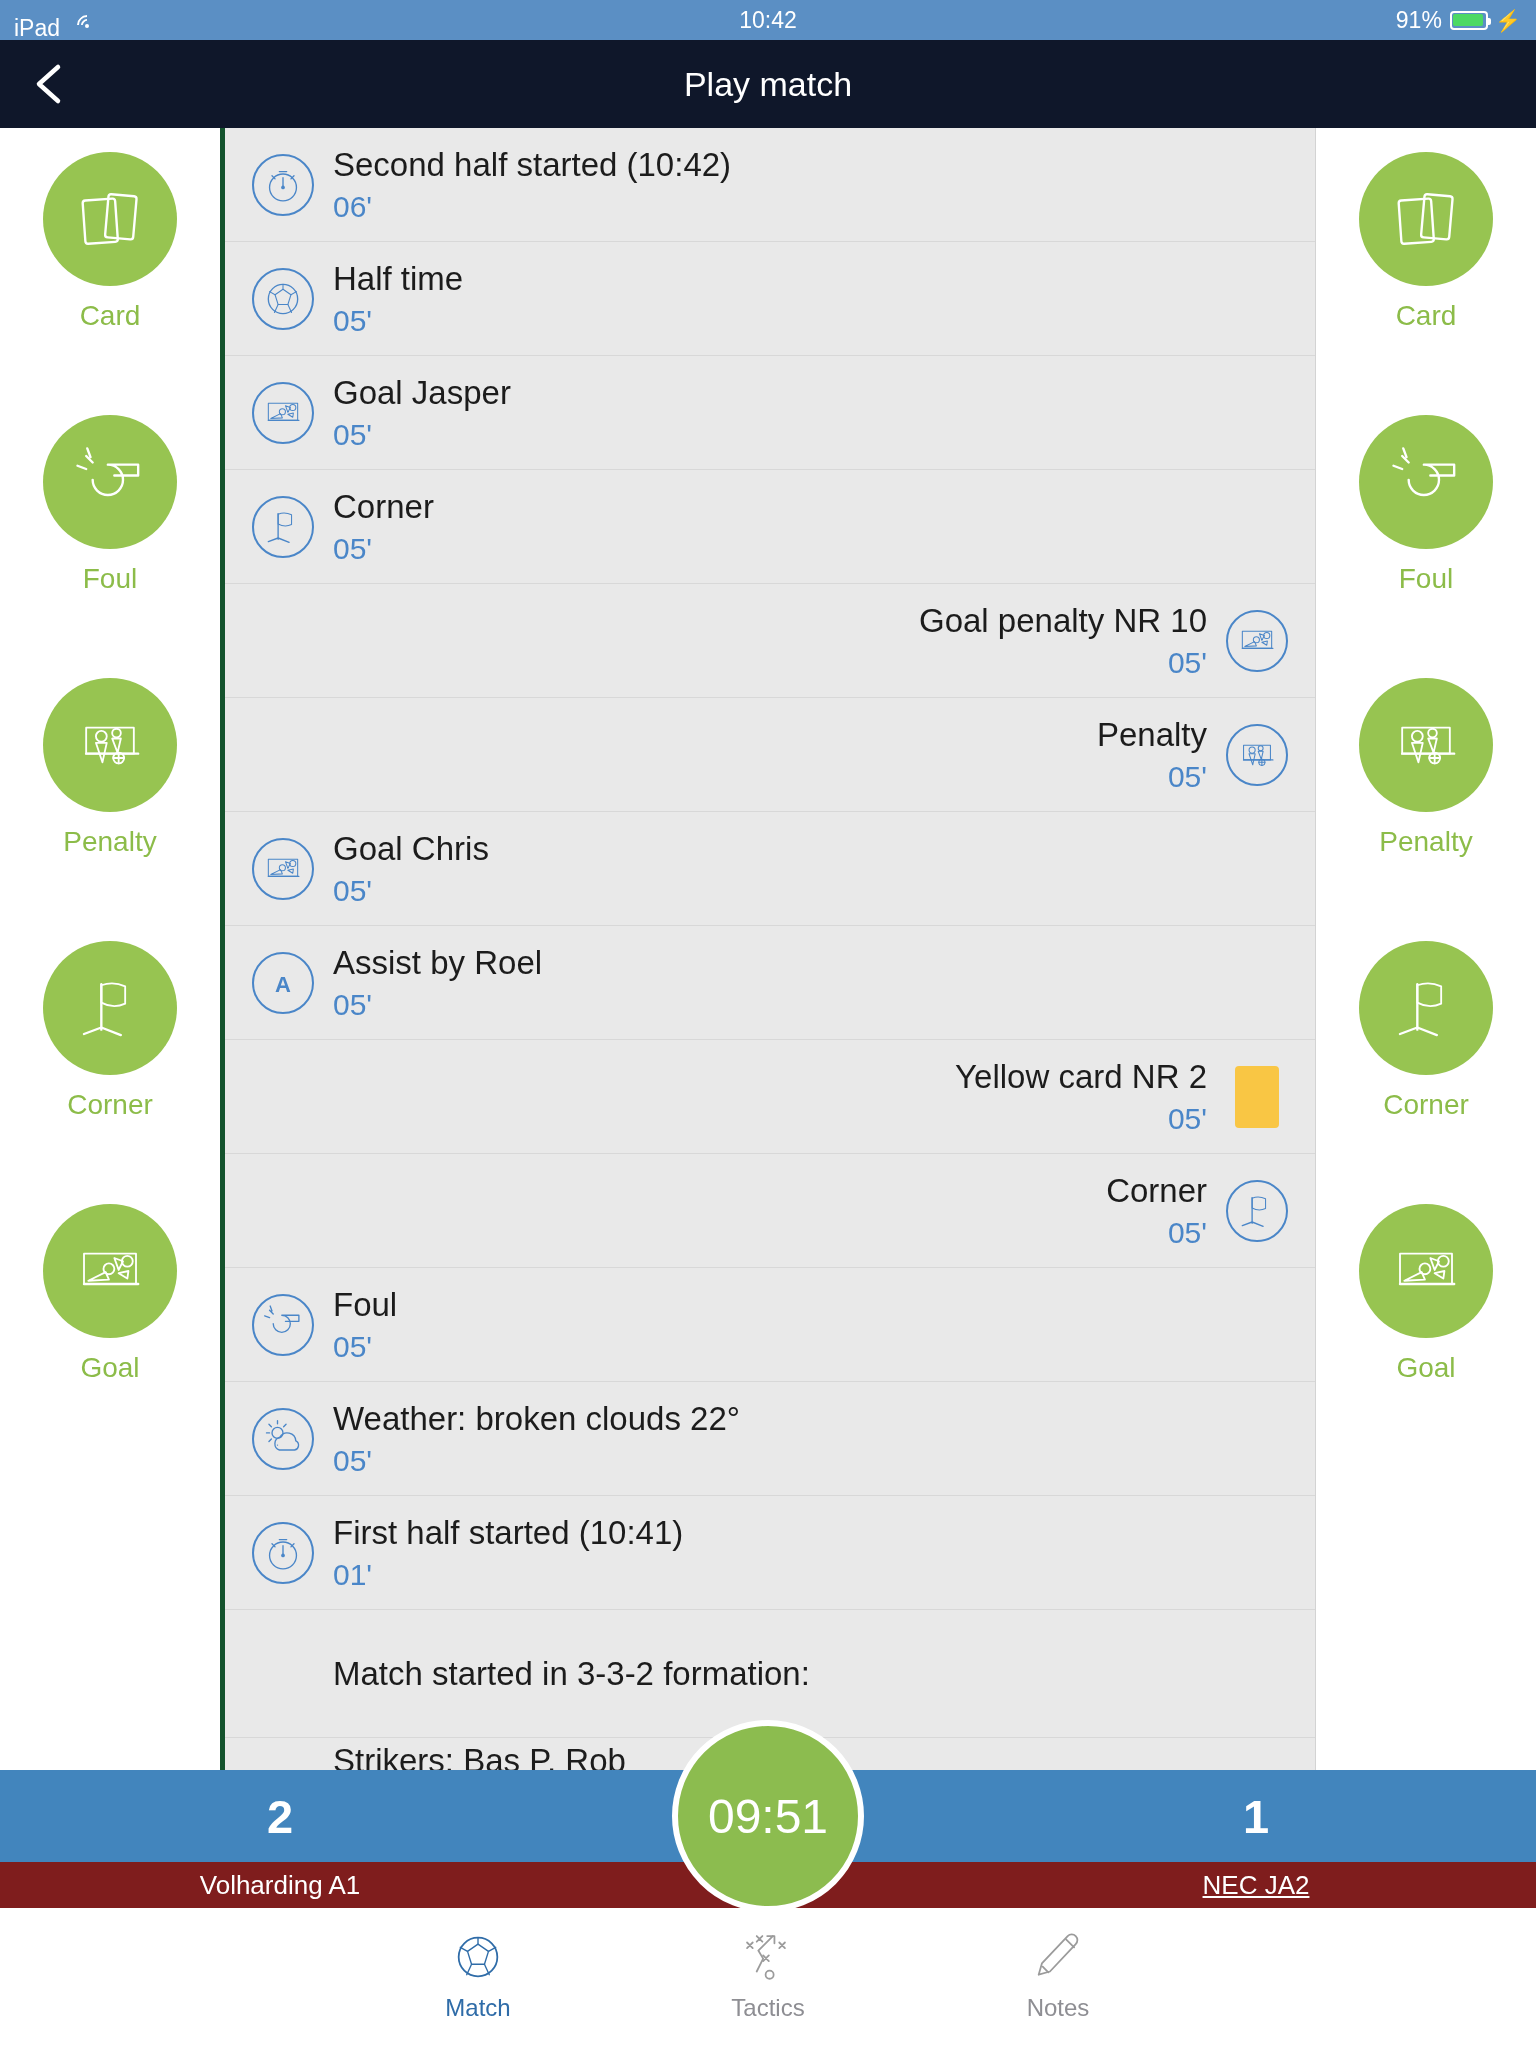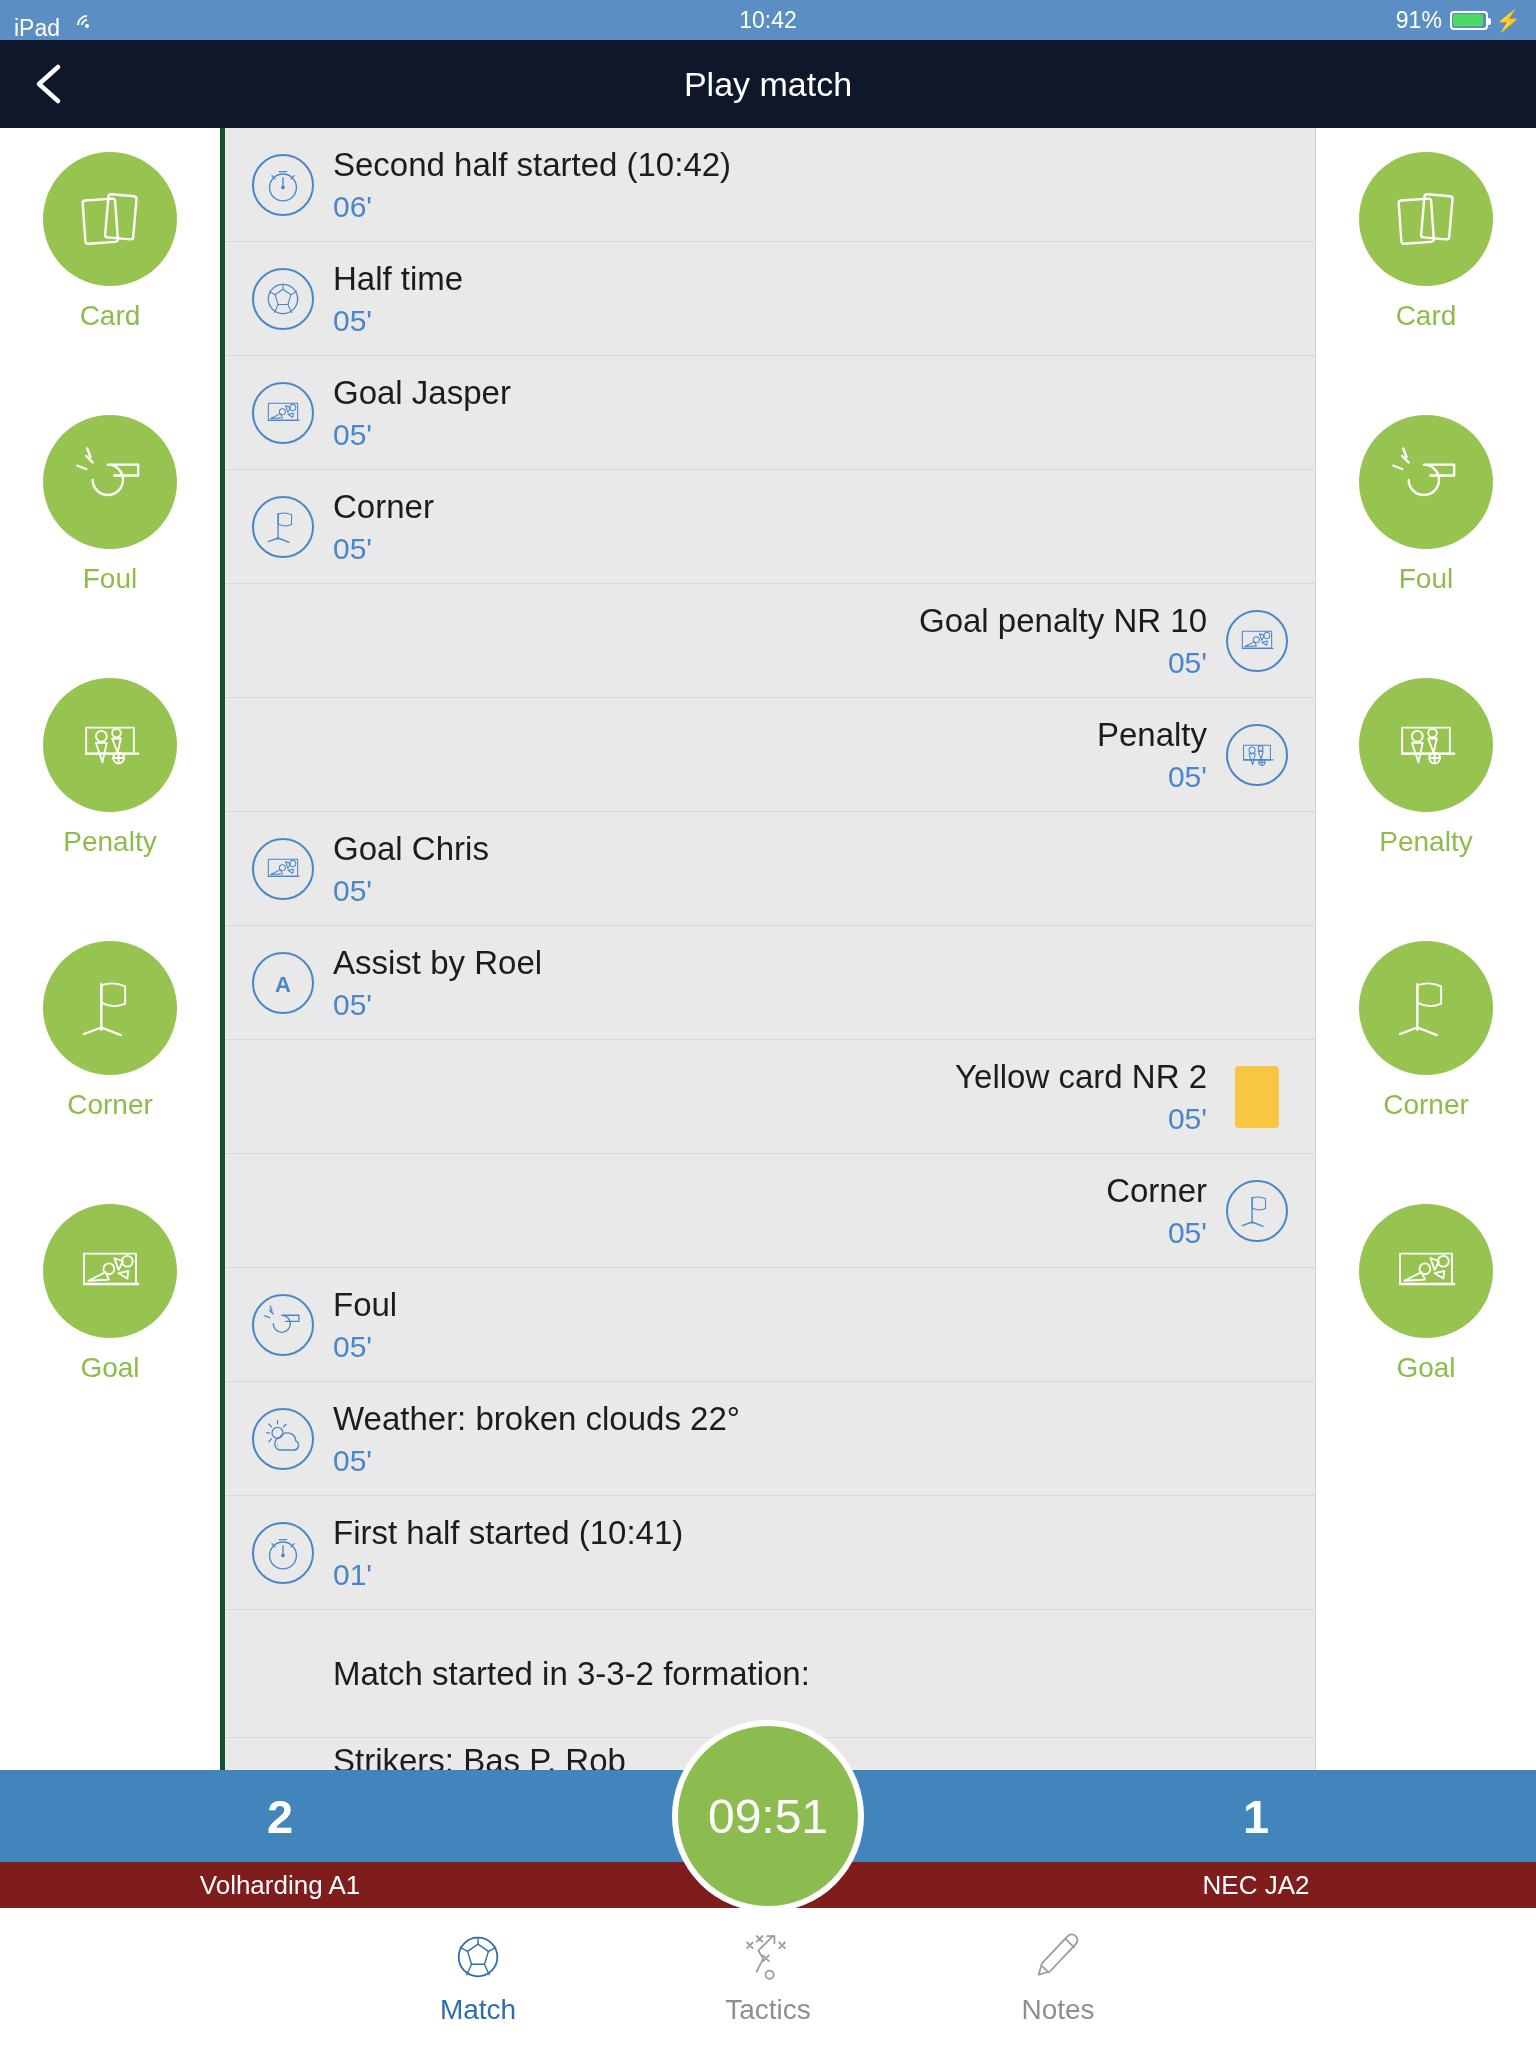--- a/index.html
+++ b/index.html
@@ -110,39 +110,39 @@
                  display:flex; align-items:center; justify-content:center; font-size: 47px; font-weight: 600;}
   .score-right { position: absolute; right: 0;  top: 0; width: 560px; height: 92px;
                  display:flex; align-items:center; justify-content:center; font-size: 47px; font-weight: 600;}
   .teambar {
     position: absolute; left: 0; top: 1862px; width: 1536px; height: 46px;
     background: #7f1d1d; color: #fff; font-size: 26px;
   }
   .team-left  { position: absolute; left: 0;  top: 0; width: 560px; height: 46px;
                 display:flex; align-items:center; justify-content:center;}
   .team-right { position: absolute; right: 0; top: 0; width: 560px; height: 46px;
-                display:flex; align-items:center; justify-content:center;}
+                display:flex; align-items:center; justify-content:center;text-decoration:underline;}
 
   .timer {
     position: absolute; left: 50%; transform: translateX(-50%); top: 1720px;
     width: 192px; height: 192px; border-radius: 50%;
     background: #8cbc4f; border: 6px solid #ffffff;
     display: flex; align-items: center; justify-content: center;
     color: #ffffff; font-size: 48px; z-index: 30; cursor: pointer;
   }
 
   
   .tabbar {
     position: absolute; left: 0; top: 1908px; width: 1536px; height: 140px;
     background: #ffffff; display: flex; align-items: flex-start;
     justify-content: center; gap: 120px; padding-top: 18px;
   }
   .tab { width: 170px; display:flex; flex-direction: column; align-items: center; cursor: pointer; }
   .tab-ico { height: 62px; display:flex; align-items:center; justify-content:center; }
-  .tab-lbl { margin-top: 6px; font-size: 28px; color: #8e8e93; }
+  .tab-lbl { margin-top: 6px; font-size: 24px; color: #8e8e93; }
   .tab.active .tab-lbl { color: #2f6ca8; }
 </style>
 </head>
 <body>
 
 <div id="app">
 
   <div class="statusbar">
     <div class="sb-left">
       <span>iPad</span>

